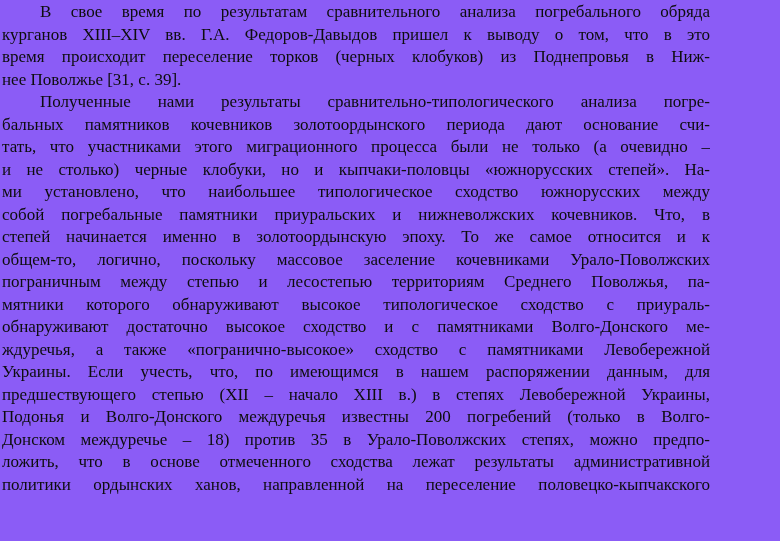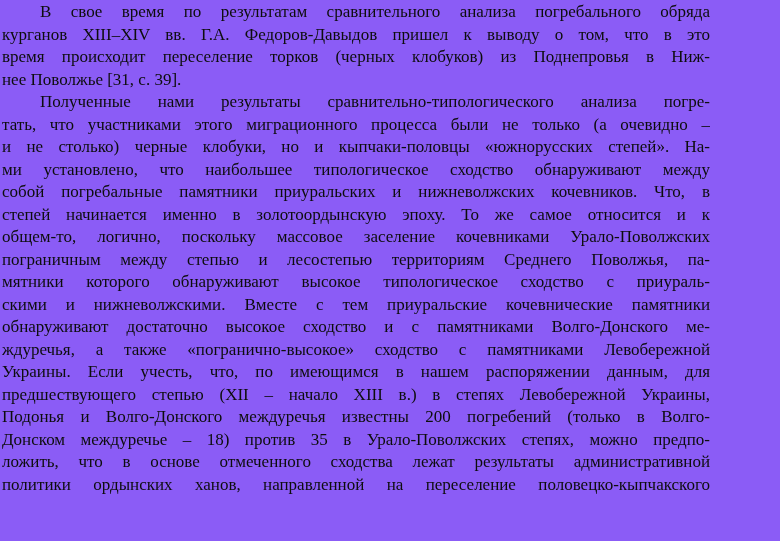--- a/index.html
+++ b/index.html
@@ -44,29 +44,29 @@
 </head>
 <body>
 
 <div class="page">
   <div class="textblock" id="textblock">
       <div class="line first">В свое время по результатам сравнительного анализа погребального обряда</div>
       <div class="line">курганов XIII–XIV вв. Г.А. Федоров-Давыдов пришел к выводу о том, что в это</div>
       <div class="line">время происходит переселение торков (черных клобуков) из Поднепровья в Ниж-</div>
       <div class="line lastline">нее Поволжье [31, с. 39].</div>
       <div class="line first">Полученные нами результаты сравнительно-типологического анализа погре-</div>
+      <div class="line">бальных памятников кочевников золотоордынского периода дают основание счи-</div>
       <div class="line">тать, что участниками этого миграционного процесса были не только (а очевидно –</div>
       <div class="line">и не столько) черные клобуки, но и кыпчаки-половцы «южнорусских степей». На-</div>
-      <div class="line">ми установлено, что наибольшее типологическое сходство обнаруживают между</div>
+      <div class="line">ми установлено, что наибольшее типологическое сходство южнорусских между</div>
       <div class="line">собой погребальные памятники приуральских и нижневолжских кочевников. Что, в</div>
       <div class="line">степей начинается именно в золотоордынскую эпоху. То же самое относится и к</div>
       <div class="line">общем-то, логично, поскольку массовое заселение кочевниками Урало-Поволжских</div>
       <div class="line">пограничным между степью и лесостепью территориям Среднего Поволжья, па-</div>
       <div class="line">мятники которого обнаруживают высокое типологическое сходство с приураль-</div>
-      <div class="line">скими и нижневолжскими. Вместе с тем приуральские кочевнические памятники</div>
       <div class="line">обнаруживают достаточно высокое сходство и с памятниками Волго-Донского ме-</div>
       <div class="line">ждуречья, а также «погранично-высокое» сходство с памятниками Левобережной</div>
       <div class="line">Украины. Если учесть, что, по имеющимся в нашем распоряжении данным, для</div>
       <div class="line">предшествующего степью (XII – начало XIII в.) в степях Левобережной Украины,</div>
       <div class="line">Подонья и Волго-Донского междуречья известны 200 погребений (только в Волго-</div>
       <div class="line">Донском междуречье – 18) против 35 в Урало-Поволжских степях, можно предпо-</div>
       <div class="line">ложить, что в основе отмеченного сходства лежат результаты административной</div>
       <div class="line">политики ордынских ханов, направленной на переселение половецко-кыпчакского</div>
     </div>
 </div>

